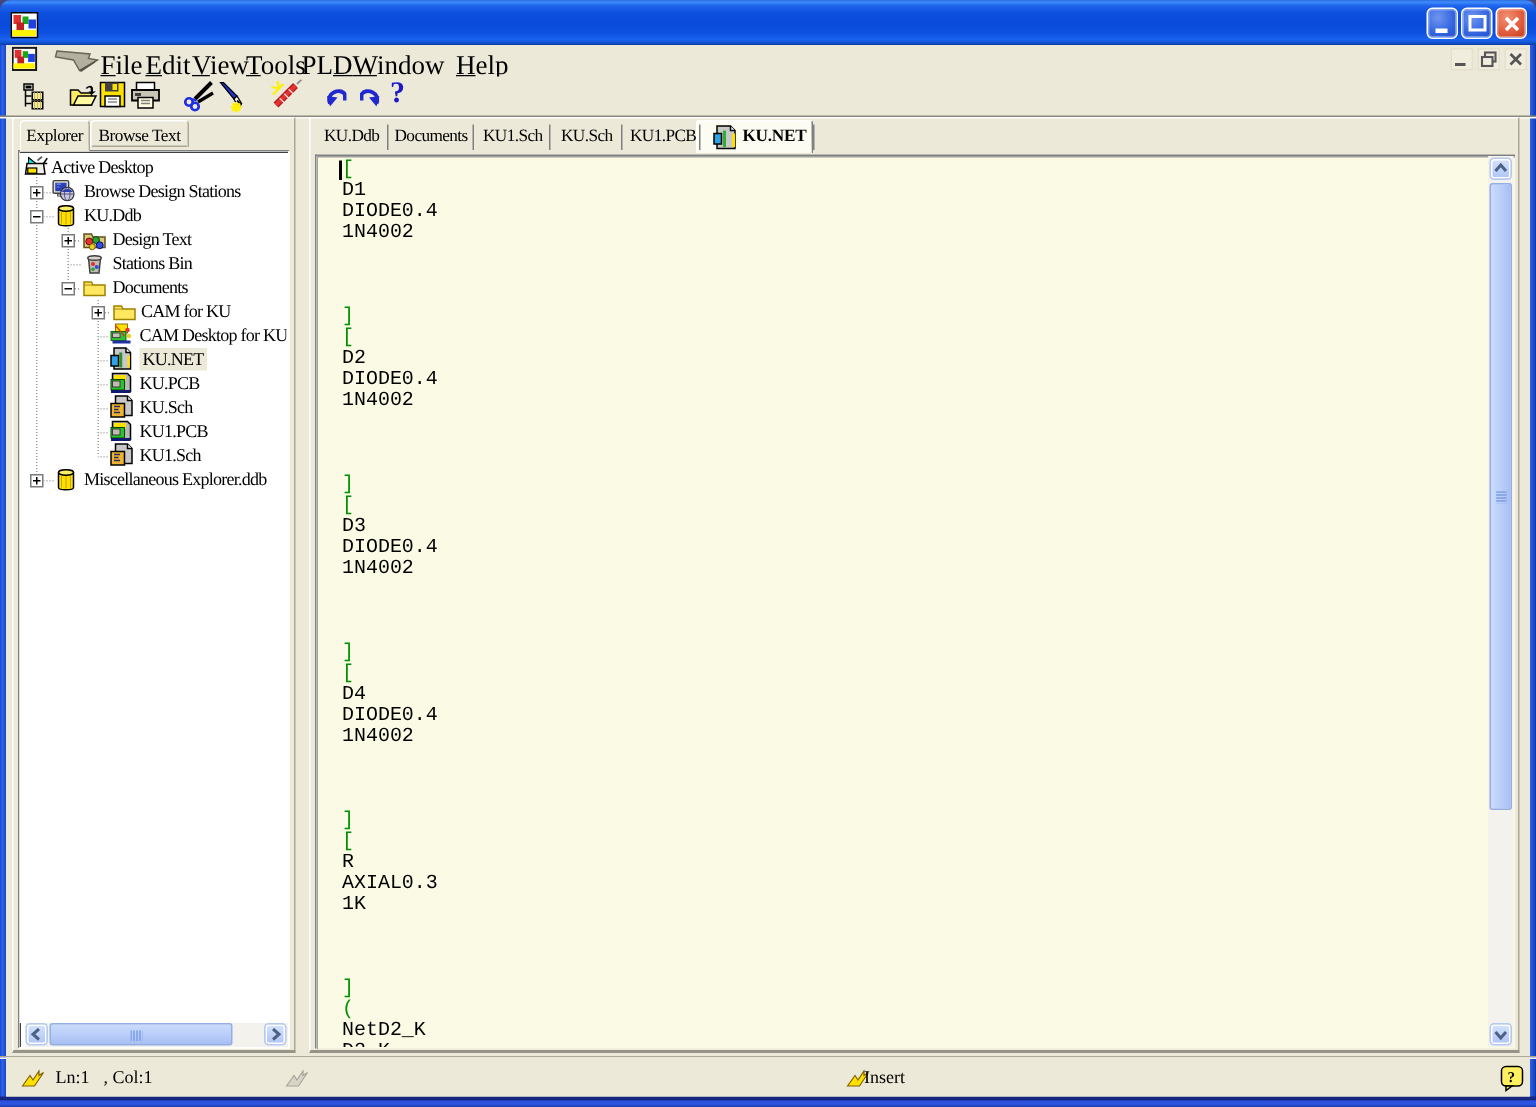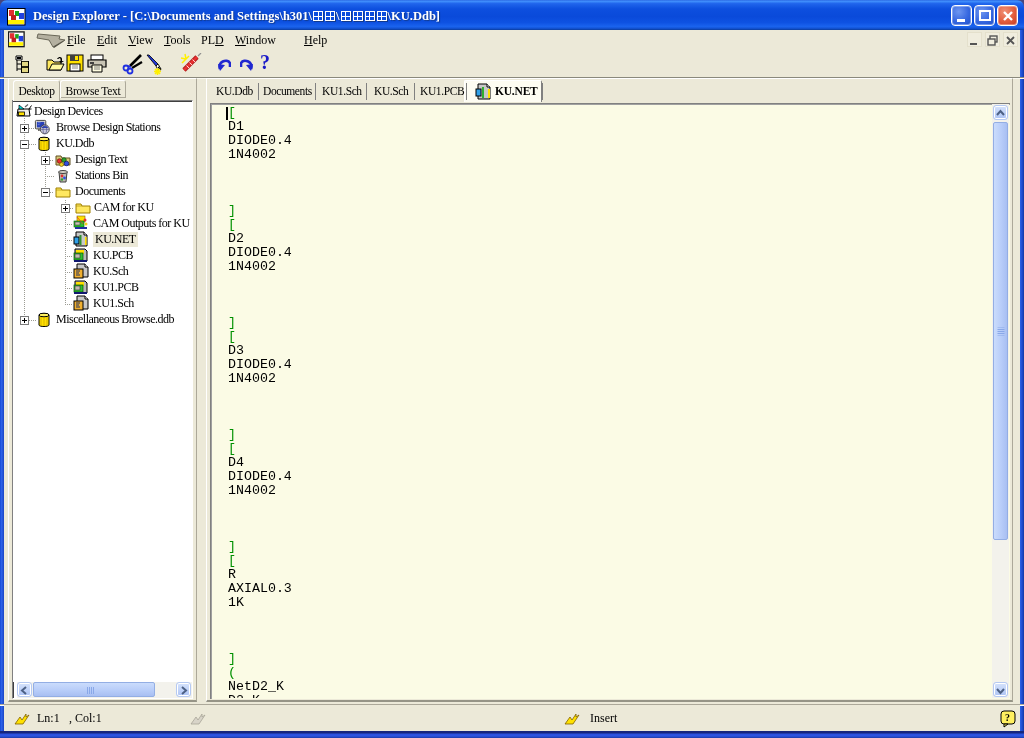--- a/index.html
+++ b/index.html
@@ -23,21 +23,21 @@
 .corner { width:8px; height:8px; background:#45457E; top:0;}
 
 .tbtn { top:5px; width:21px; height:21px; border-radius:4px; border:1px solid #fff; box-shadow:inset 0 0 0 1px rgba(255,255,255,0.35); }
 #btnMin  { left:951px; background:radial-gradient(circle at 35% 30%,#6E96F0,#3667E0 55%,#2150C8); }
 #btnMax  { left:974px; background:radial-gradient(circle at 35% 30%,#6E96F0,#3667E0 55%,#2150C8); }
 #btnCls  { left:997px; background:radial-gradient(circle at 35% 30%,#F09177,#E25C3C 55%,#C03820); }
 .tbtn svg { position:absolute; left:0; top:0; }
 
 
 #menubar { left:4px; top:30px; width:1016px; height:21px; background:#ECE9D8; }
-.mitem { position:absolute; top:3px; font-size:12px; color:#000; white-space:nowrap; }
+.mitem { position:absolute; top:3px; font-size:18px; color:#000; white-space:nowrap; }
 .mitem u { text-decoration:underline; }
 .mdibtn { position:absolute; top:2px; width:15px; height:15px; background:#F0EDDE; border:1px solid #E4E0CC; }
 
 
 #toolbar { left:4px; top:51px; width:1016px; height:27px; background:#ECE9D8; }
 
 
 .raised { background:#ECE9D8; border-top:1px solid #FFFFFF; border-left:1px solid #FFFFFF; border-right:1px solid #ACA899; border-bottom:1px solid #ACA899; }
 #lpanel { left:8px; top:78px; width:189px; height:624px; border-bottom:2px solid #969486; }
 #mpanel { left:206px; top:78px; width:807px; height:624px; border-bottom:2px solid #969486; }
@@ -90,21 +90,20 @@
 <div class="abs corner" style="left:1017px"></div>
 <div id="title" class="abs">
   <svg class="abs" style="left:7px; top:8px" width="19" height="18" viewBox="0 0 19 18">
     <rect x="0.5" y="0.5" width="17.5" height="16.5" fill="#fff" stroke="#000"></rect>
     <rect x="1" y="12" width="16" height="4" fill="#FFF200"></rect>
     <rect x="2" y="2" width="5" height="6" fill="#E03030"></rect>
     <rect x="8" y="3" width="4" height="5" fill="#18A818"></rect>
     <rect x="12" y="5" width="5" height="6" fill="#2040E0"></rect>
     <rect x="4" y="7" width="5" height="5" fill="#C02020"></rect>
   </svg>
-  <div class="cap">Design Explorer - [C:\Documents and Settings\h301\<span class="cjk"></span><span class="cjk"></span>\<span class="cjk"></span><span class="cjk"></span><span class="cjk"></span><span class="cjk"></span>\KU.Ddb]</div>
   <div id="btnMin" class="abs tbtn">
       <svg width="21" height="21">
         <rect x="5" y="13" width="8" height="3" fill="#fff"></rect>
       </svg>
     </div>
   <div id="btnMax" class="abs tbtn">
       <svg width="21" height="21">
         <rect x="5" y="5" width="10" height="9" fill="none" stroke="#fff" stroke-width="2"></rect>
       </svg>
     </div>
@@ -203,21 +202,21 @@
   </svg>
   <svg class="abs" style="left:236px; top:7px" width="13" height="13" viewBox="0 0 13 13">
     <path d="M11 11 C14 4 4 0 1 5 L1 9" fill="none" stroke="#2028D0" stroke-width="2.6"></path>
     <path d="M13 6 L6 7 L11 13 Z" fill="#2028D0"></path>
   </svg>
   <div class="abs" style="left:256px; top:0px; font-size:20px; font-weight:bold; color:#1A1AC8;">?</div>
 </div>
 
 <div class="abs" style="left:0; top:77px; width:1024px; height:2px; border-top:1px solid #8A897C; border-bottom:1px solid #FBFAF2;"></div>
 <div id="lpanel" class="abs raised"></div>
-<div id="tabExp" class="abs xtab">Desktop</div>
+<div id="tabExp" class="abs xtab">Explorer</div>
 <div id="tabBro" class="abs xtab">Browse Text</div>
 <div id="treebox" class="abs"></div>
 <div id="tree" class="abs">
   <div class="dotv" style="left:11px; top:16px; height:204px;"></div>
   <div class="dotv" style="left:32px; top:50px; height:40px;"></div>
   <div class="dotv" style="left:52px; top:98px; height:104px;"></div>
   <div class="doth" style="left:16px; top:26px; width:7px;"></div>
   <div class="doth" style="left:16px; top:42px; width:7px;"></div>
   <div class="doth" style="left:37px; top:58px; width:4px;"></div>
   <div class="doth" style="left:32px; top:74px; width:9px;"></div>
@@ -339,34 +338,34 @@
       <path d="M12 1 L12 4 L15 4" fill="#fff" stroke="#000"></path>
       <rect x="1" y="6" width="9" height="9" fill="#F0B030" stroke="#000"></rect>
       <path d="M3 8 L7 8 M3 10 L6 10 M3 12 L7 12" stroke="#203060"></path>
     </svg>
   <svg class="ticon" style="left:23px; top:210px" viewBox="0 0 16 16">
       <path d="M3 3 C3 1 13 1 13 3 L13 13 C13 15 3 15 3 13 Z" fill="#FFE100" stroke="#000"></path>
       <ellipse cx="8" cy="3" rx="5" ry="1.8" fill="#FFF060" stroke="#000"></ellipse>
       <path d="M5 5 L5 13 M8 5.5 L8 13.5 M11 5 L11 13" stroke="#C8A000" stroke-width="0.7"></path>
     </svg>
 
-  <div class="trow" style="left:21px; top:2px">Design Devices</div>
+  <div class="trow" style="left:21px; top:2px">Active Desktop</div>
   <div class="trow" style="left:43px; top:18px">Browse Design Stations</div>
   <div class="trow" style="left:43px; top:34px">KU.Ddb</div>
   <div class="trow" style="left:62px; top:50px">Design Text</div>
   <div class="trow" style="left:62px; top:66px">Stations Bin</div>
   <div class="trow" style="left:62px; top:82px">Documents</div>
   <div class="trow" style="left:81px; top:98px">CAM for KU</div>
-  <div class="trow" style="left:80px; top:114px">CAM Outputs for KU</div>
+  <div class="trow" style="left:80px; top:114px">CAM Desktop for KU</div>
   <div class="trow" style="left:80px; top:130px; background:#ECE9D8; padding:0 2px;">KU.NET</div>
   <div class="trow" style="left:80px; top:146px">KU.PCB</div>
   <div class="trow" style="left:80px; top:162px">KU.Sch</div>
   <div class="trow" style="left:80px; top:178px">KU1.PCB</div>
   <div class="trow" style="left:80px; top:194px">KU1.Sch</div>
-  <div class="trow" style="left:43px; top:210px">Miscellaneous Browse.ddb</div>
+  <div class="trow" style="left:43px; top:210px">Miscellaneous Explorer.ddb</div>
 </div>
 
 <div class="abs strackH" style="left:17px; top:682px; width:175px;"></div>
 <div class="abs sbtn" style="left:17px; top:682px;"><svg width="13" height="13">
       <path d="M8 3 L4 6.5 L8 10" fill="none" stroke="#4D6185" stroke-width="2"></path>
     </svg></div>
 <div class="abs sbtn" style="left:176px; top:682px;"><svg width="13" height="13">
       <path d="M5 3 L9 6.5 L5 10" fill="none" stroke="#4D6185" stroke-width="2"></path>
     </svg></div>
 <div class="abs sthumbH" style="left:33px; top:682px; width:122px;">
@@ -461,19 +460,19 @@
     <path d="M1 11 L6 4 L8 7 L12 1 L12 4 L15 2 L9 11 Z" fill="#FFE100" stroke="#806000" stroke-width="0.8"></path>
   </svg>
   <span class="abs" style="left:33px; top:6px">Ln:1</span>
     <span class="abs" style="left:65px; top:6px">, Col:1</span>
   <svg class="abs" style="left:186px; top:8px" width="19" height="13" viewBox="0 0 19 13">
     <path d="M1 11 L6 4 L8 7 L12 1 L12 4 L15 2 L9 11 Z" fill="#D8D4C8" stroke="#A8A498" stroke-width="0.8"></path>
   </svg>
   <svg class="abs" style="left:560px; top:8px" width="19" height="13" viewBox="0 0 19 13">
     <path d="M1 11 L6 4 L8 7 L12 1 L12 4 L15 2 L9 11 Z" fill="#FFE100" stroke="#806000" stroke-width="0.8"></path>
   </svg>
-  <span class="abs" style="left:586px; top:6px">Insert</span>
+  <span class="abs" style="left:572px; top:6px">Insert</span>
   <svg class="abs" style="left:996px; top:5px" width="17" height="18" viewBox="0 0 17 18">
     <rect x="1" y="1" width="14" height="13" rx="3" fill="#FFF060" stroke="#000"></rect>
     <path d="M4 14 L4 17 L8 14 Z" fill="#FFF060" stroke="#000"></path>
     <text x="5" y="11" font-size="10" font-weight="bold" fill="#000">?</text>
   </svg>
 </div>
 
 </body></html>

